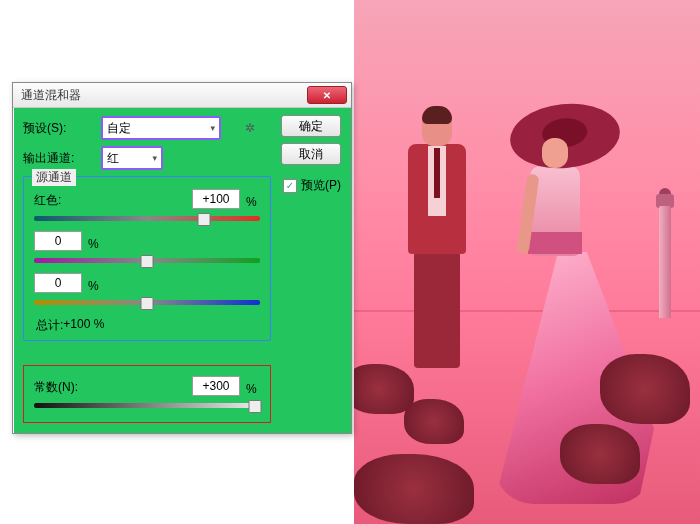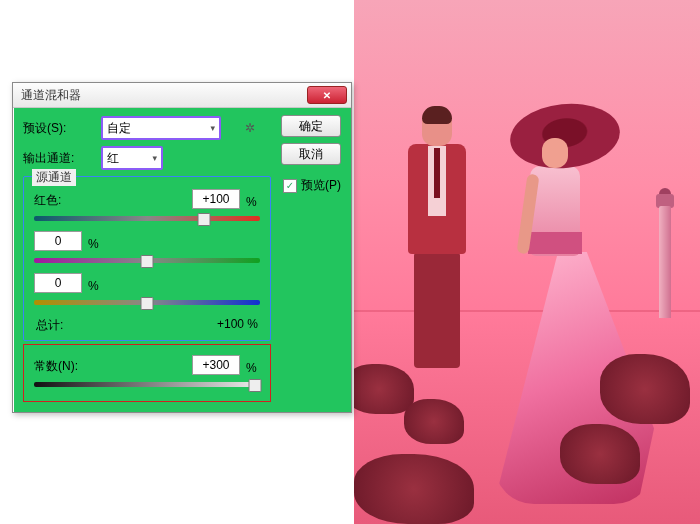--- a/index.html
+++ b/index.html
@@ -51,22 +51,22 @@
 .srow .slbl{flex:1}
 .numbox{width:46px;height:18px;background:#fff;border:1px solid #9a9a9a;text-align:center;line-height:18px}
 .pct{width:14px}
 .track{height:14px;position:relative;margin-bottom:6px}
 .track .bar{position:absolute;left:0;right:0;top:5px;height:5px;border-radius:2px}
 .track .thumb{position:absolute;top:2px;width:11px;height:11px;background:#eee;border:1px solid #777;border-radius:1px;transform:translateX(-50%)}
 .grad-red{background:linear-gradient(90deg,#0a5a6a,#888 50%,#e03020)}
 .grad-green{background:linear-gradient(90deg,#a018a0,#888 50%,#10a020)}
 .grad-blue{background:linear-gradient(90deg,#b09000,#888 50%,#1030d0)}
 .grad-gray{background:linear-gradient(90deg,#111,#eee)}
-.total{display:flex;justify-content:space-between;padding:2px 2px 0}
-.constbox{border:1px solid #d02020;padding:6px 10px 4px;margin-top:3px;width:226px}
+.total{display:flex;justify-content:flex-start;padding:2px 2px 0}
+.constbox{border:1px solid #d02020;padding:6px 10px 4px;margin-top:24px;width:226px}
 .mono{margin-top:8px;display:flex;align-items:center;gap:4px}
 </style>
 </head>
 <body>
 
 <div class="canvas">
   <div class="horizon"></div>
   <div class="lighthouse">
     <div class="cap"></div>
       <div class="top"></div>

